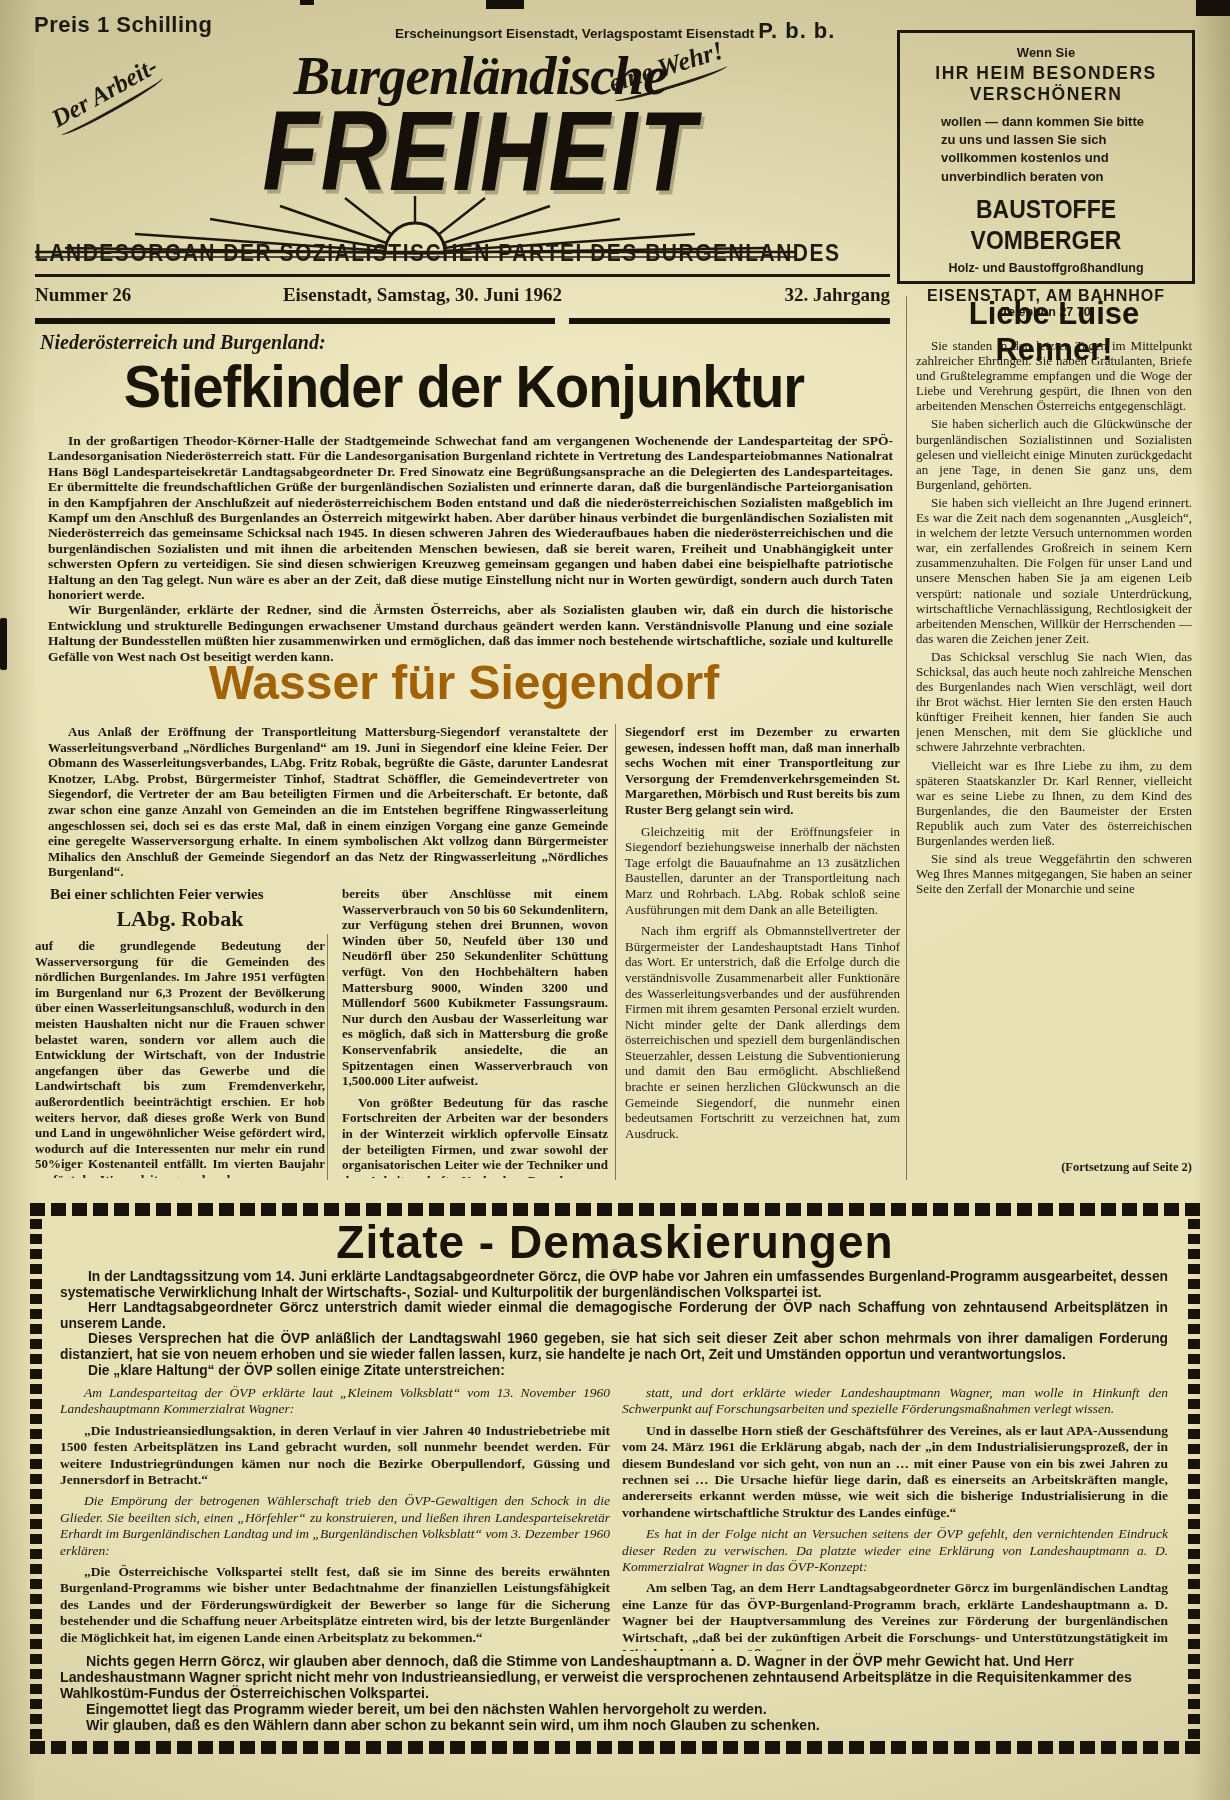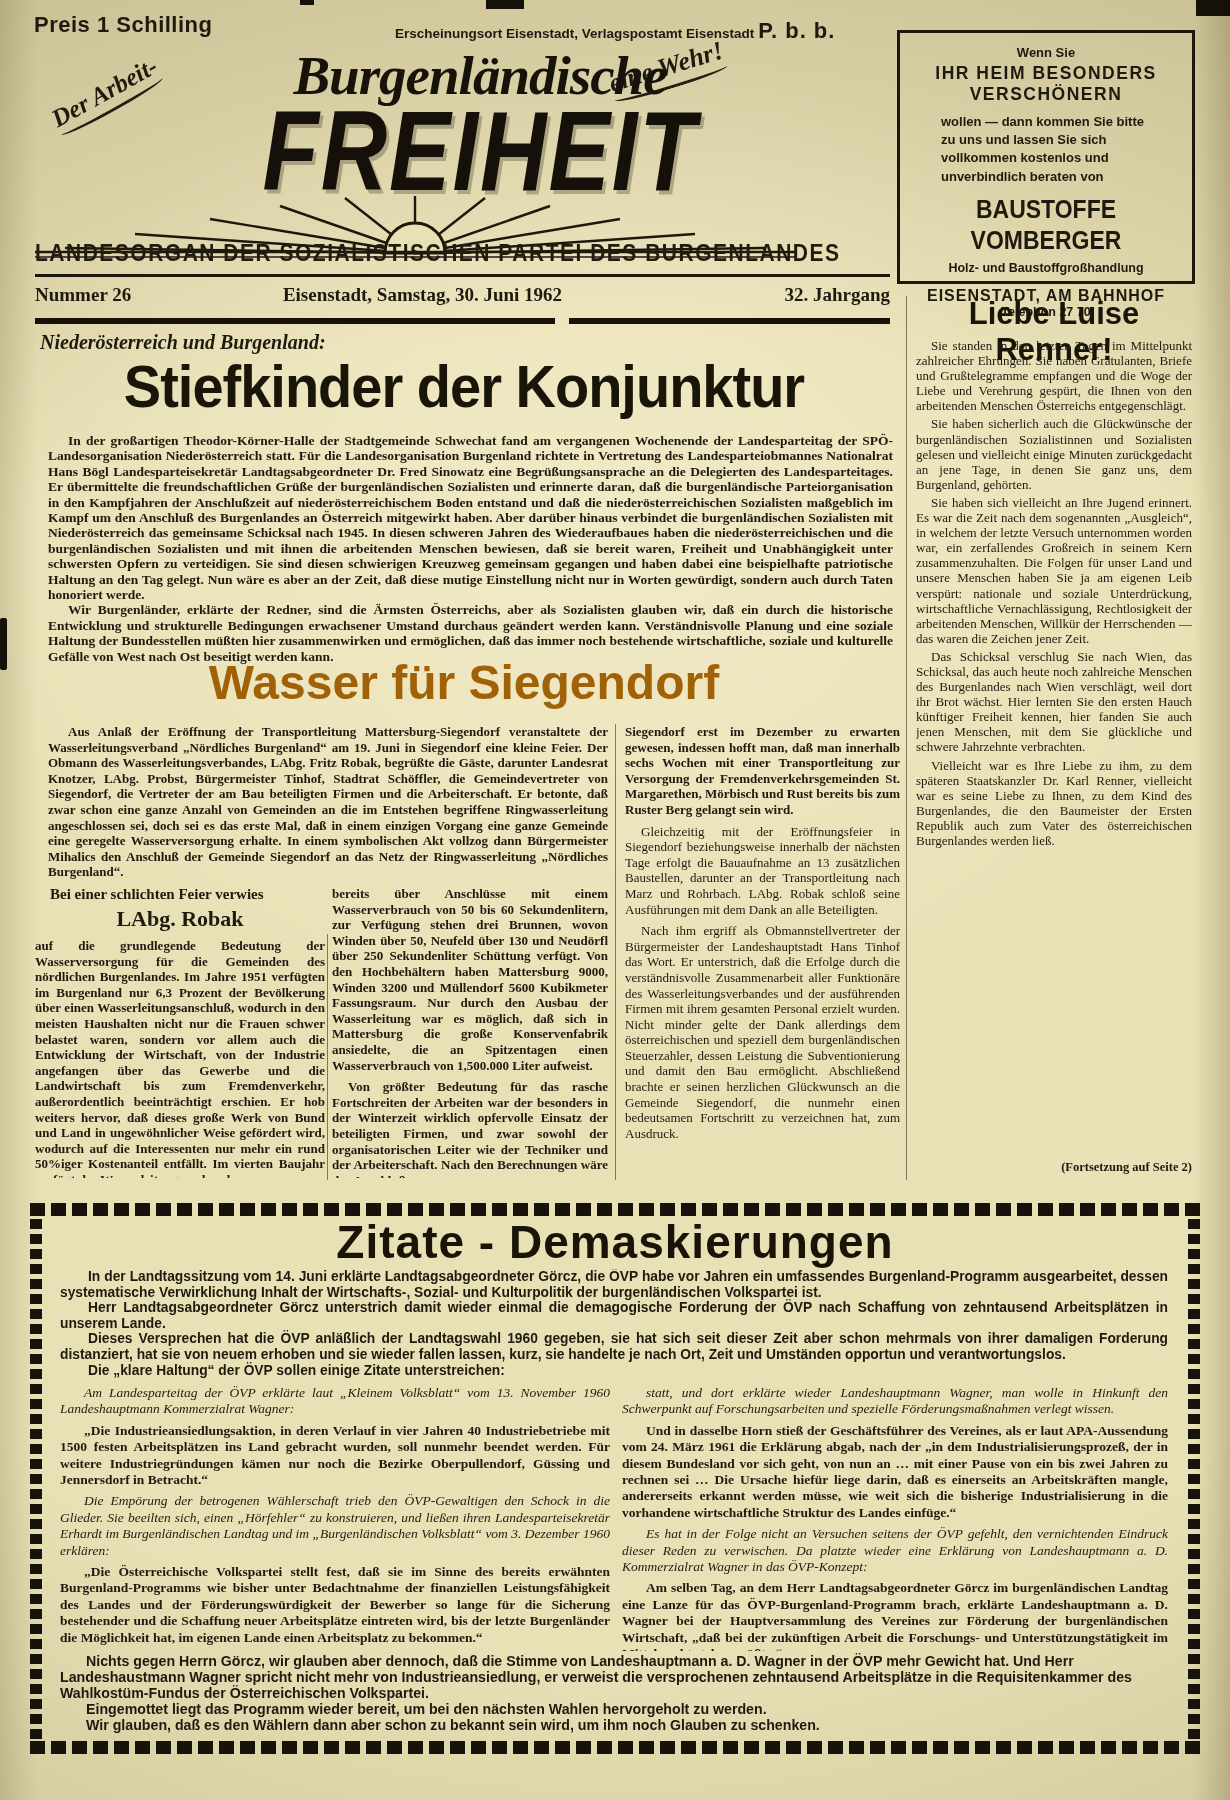--- a/index.html
+++ b/index.html
@@ -59,21 +59,21 @@
      font-family:"Liberation Sans",sans-serif;font-weight:900;font-size:48px;color:#a16207;}
   .wintro{left:48px;top:724px;width:560px;height:160px;overflow:hidden;
      font-size:13px;font-weight:bold;line-height:15.6px;}
   .wintro p{margin:0;text-indent:20px;}
   .leadin{left:50px;top:886px;font-size:15px;font-weight:bold;}
   .subhead2{left:35px;top:906px;width:290px;text-align:center;font-size:22px;font-weight:bold;}
   .wcol1{left:35px;top:938px;width:290px;height:240px;overflow:hidden;
      font-size:13px;font-weight:bold;line-height:15.6px;}
   .wcol2{left:332px;top:886px;width:276px;height:292px;overflow:hidden;
      font-size:13px;font-weight:bold;line-height:15.6px;}
-  .wcol2 p{margin:0 0 6px 0;}
+  .wcol2 p{margin:0 0 6px 10px;}
   .wcol2 p+p{text-indent:16px;}
   .wcol3{left:625px;top:724px;width:275px;height:455px;overflow:hidden;
      font-size:13px;line-height:15.6px;}
   .wcol3 p{margin:0 0 6px 0;text-indent:16px;}
   .wcol3 p.b{font-weight:bold;text-indent:0;}
 
   .vrule{width:1px;background:rgba(40,32,15,.55);}
 
   
   .headline3{left:915px;top:296px;width:278px;text-align:center;
@@ -200,20 +200,21 @@
 <div class="abs vrule" style="left:615px;top:724px;height:456px;"></div>
 <div class="abs vrule" style="left:906px;top:296px;height:884px;"></div>
 
 <div class="abs headline3">Liebe Luise Renner!</div>
 <div class="abs renner just">
   <p>Sie standen in den letzten Tagen im Mittelpunkt zahlreicher Ehrungen. Sie haben Gratulanten, Briefe und Grußtelegramme empfangen und die Woge der Liebe und Verehrung gespürt, die Ihnen von den arbeitenden Menschen Österreichs entgegenschlägt.</p>
   <p>Sie haben sicherlich auch die Glückwünsche der burgenländischen Sozialistinnen und Sozialisten gelesen und vielleicht einige Minuten zurückgedacht an jene Tage, in denen Sie ganz uns, dem Burgenland, gehörten.</p>
   <p>Sie haben sich vielleicht an Ihre Jugend erinnert. Es war die Zeit nach dem sogenannten „Ausgleich“, in welchem der letzte Versuch unternommen worden war, ein zerfallendes Großreich in seinem Kern zusammenzuhalten. Die Folgen für unser Land und unsere Menschen haben Sie ja am eigenen Leib verspürt: nationale und soziale Unterdrückung, wirtschaftliche Vernachlässigung, Rechtlosigkeit der arbeitenden Menschen, Willkür der Herrschenden — das waren die Zeichen jener Zeit.</p>
   <p>Das Schicksal verschlug Sie nach Wien, das Schicksal, das auch heute noch zahlreiche Menschen des Burgenlandes nach Wien verschlägt, weil dort ihr Brot wächst. Hier lernten Sie den ersten Hauch künftiger Freiheit kennen, hier fanden Sie auch jenen Menschen, mit dem Sie glückliche und schwere Jahrzehnte verbrachten.</p>
   <p>Vielleicht war es Ihre Liebe zu ihm, zu dem späteren Staatskanzler Dr. Karl Renner, vielleicht war es seine Liebe zu Ihnen, zu dem Kind des Burgenlandes, die den Baumeister der Ersten Republik auch zum Vater des österreichischen Burgenlandes werden ließ.</p>
+  <p>Sie sind als treue Weggefährtin den schweren Weg Ihres Mannes mitgegangen, Sie haben an seiner Seite den Zerfall der Monarchie und seine</p>
 </div>
 <div class="abs fortsetzung">(Fortsetzung auf Seite 2)</div>
 
 <div class="abs zbox">
   <div class="zb top"></div>
   <div class="zb bot"></div>
   <div class="zb v lft"></div>
   <div class="zb v rgt"></div>
 
   <div class="zhead">Zitate - Demaskierungen</div>

